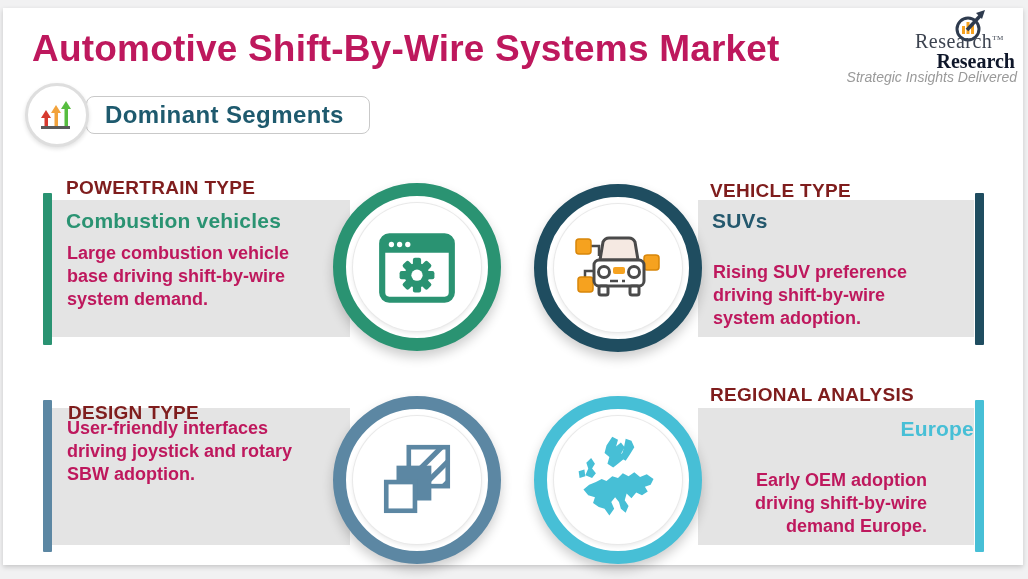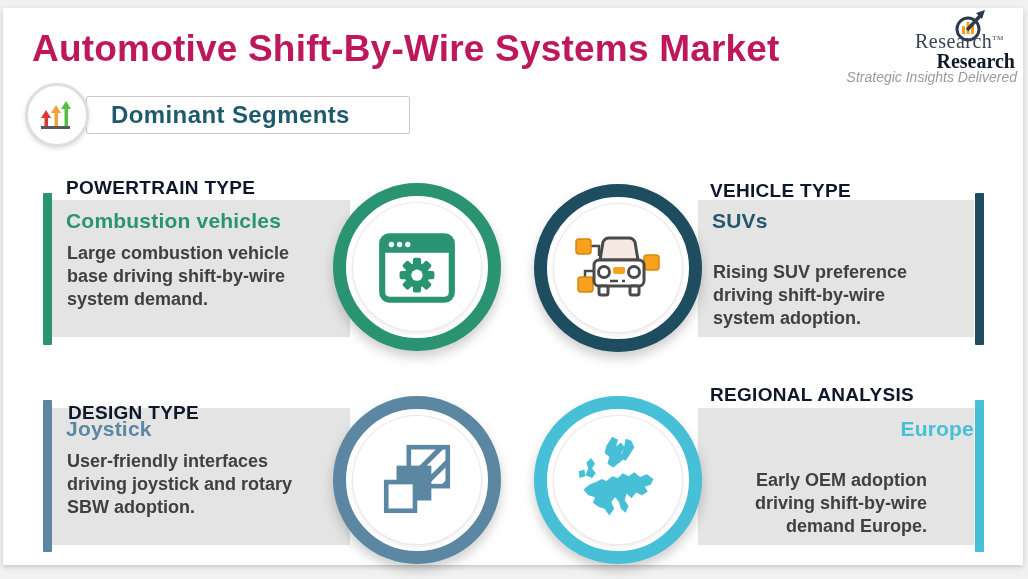--- a/index.html
+++ b/index.html
@@ -12,23 +12,23 @@
     position:absolute;left:3px;top:8px;width:1020px;height:557px;
     background:#ffffff;box-shadow:0 2px 5px rgba(0,0,0,.18);
   }
   
   .title{
     position:absolute;left:32px;top:28px;margin:0;
     font-size:37px;font-weight:bold;letter-spacing:.2px;color:#be185d;
   }
   
   .badge-box{
-    position:absolute;left:86px;top:96px;width:324px;height:38px;
-    background:#fff;border:1px solid #c9c9c9;border-radius:2px;
-    display:flex;align-items:center;padding-left:24px;box-sizing:border-box;
+    position:absolute;left:86px;top:96px;width:284px;height:38px;
+    background:#fff;border:1px solid #c9c9c9;border-radius:8px;
+    display:flex;align-items:center;padding-left:18px;box-sizing:border-box;
     z-index:1;
   }
   .badge-box span{font-size:24px;font-weight:bold;color:#1e5a6e;letter-spacing:.4px;}
   .badge-circle{
     position:absolute;left:25px;top:83px;width:58px;height:58px;border-radius:50%;
     background:#fff;border:3px solid #dedede;box-shadow:0 2px 4px rgba(0,0,0,.12);
     display:flex;align-items:center;justify-content:center;z-index:2;
   }
   
   .logo{position:absolute;left:905px;top:8px;width:112px;height:72px;}
@@ -42,38 +42,38 @@
     position:absolute;right:2px;top:42px;
     font-family:"Liberation Serif", serif;font-weight:bold;font-size:20px;color:#0f172a;
   }
   .logo-tagline{
     position:absolute;right:0;top:61px;white-space:nowrap;
     font-style:italic;font-size:14px;color:#9a9a9a;
   }
   
   .cat{
     position:absolute;margin:0;font-size:19px;font-weight:bold;
-    color:#0f172a;letter-spacing:.3px;z-index:2;
+    color:#7f1d1d;letter-spacing:.3px;z-index:2;
   }
   .cat.q1{left:66px;top:177px;}
   .cat.q2{left:710px;top:180px;}
   .cat.q3{left:68px;top:386px;margin-top:16px;}
   .cat.q4{left:710px;top:384px;text-align:center;}
   
   .card{position:absolute;background:#e4e4e4;z-index:1;box-sizing:border-box;}
   .card.q1{left:52px;top:200px;width:298px;height:137px;}
   .card.q2{left:698px;top:200px;width:276px;height:137px;}
   .card.q3{left:52px;top:408px;width:298px;height:137px;}
   .card.q4{left:698px;top:408px;width:276px;height:137px;text-align:right;}
   .seg-title{
     margin:9px 0 0 14px;font-size:21px;font-weight:bold;color:var(--tc,#333);
     letter-spacing:.2px;
   }
   .seg-desc{
-    margin:9px 0 0 15px;font-size:18px;line-height:23px;font-weight:600;color:#404040;
+    margin:9px 0 0 15px;font-size:18px;line-height:23px;font-weight:600;color:#be185d;
   }
   .card.q1 .seg-desc,.card.q3 .seg-desc{max-width:240px;}
   .card.q2 .seg-desc,.card.q4 .seg-desc{max-width:214px;}
   .card.q2 .seg-desc,.card.q4 .seg-desc{margin-top:28px;}
   
   .bar{position:absolute;width:9px;height:152px;border-radius:1px;background:var(--accent);z-index:2;}
   .bar.q1{left:43px;top:193px;}
   .bar.q2{left:975px;top:193px;}
   .bar.q3{left:43px;top:400px;}
   .bar.q4{left:975px;top:400px;}
@@ -187,21 +187,20 @@
         <path d="M38,52 h8 M50,52 h3" stroke="#4a4a4a" stroke-width="2.5"></path>
         <rect x="27" y="57" width="9" height="9" rx="2" fill="#fff" stroke="#4a4a4a" stroke-width="3"></rect>
         <rect x="58" y="57" width="9" height="9" rx="2" fill="#fff" stroke="#4a4a4a" stroke-width="3"></rect>
       </svg>
     </div>
   </div>
 
   <h2 class="cat q3">DESIGN TYPE</h2>
   <div class="bar q3" style="--accent: #5c87a3;"></div>
   <div class="card q3">
-    <p class="seg-title" style="--tc: #5c87a3;">Joystick</p>
     <p class="seg-desc">User-friendly interfaces driving joystick and rotary SBW adoption.</p>
   </div>
   <div class="circle q3" style="--accent: #5c87a3;">
     <div class="circle-inner">
       <svg width="82" height="82" viewBox="0 0 80 80">
         <defs>
             <clipPath id="clipStripes">
               <rect x="32" y="8" width="38" height="38"></rect>
             </clipPath>
           </defs>

